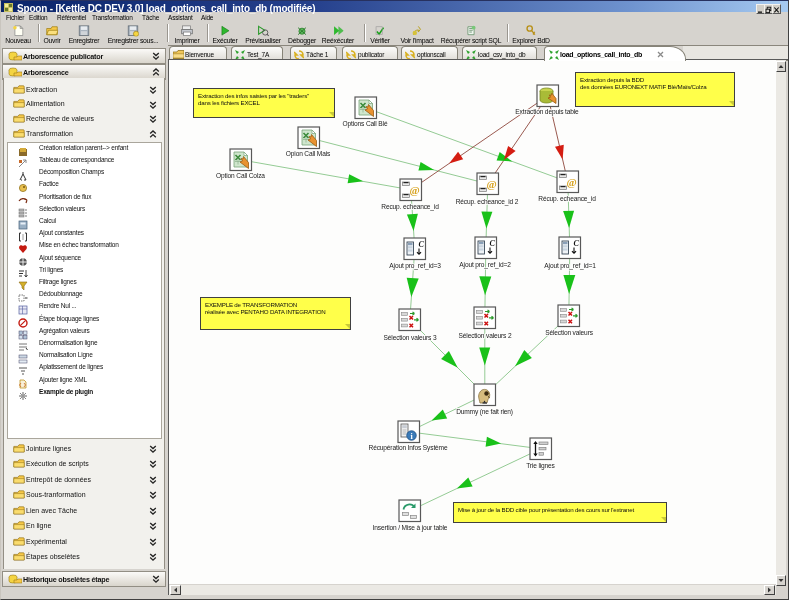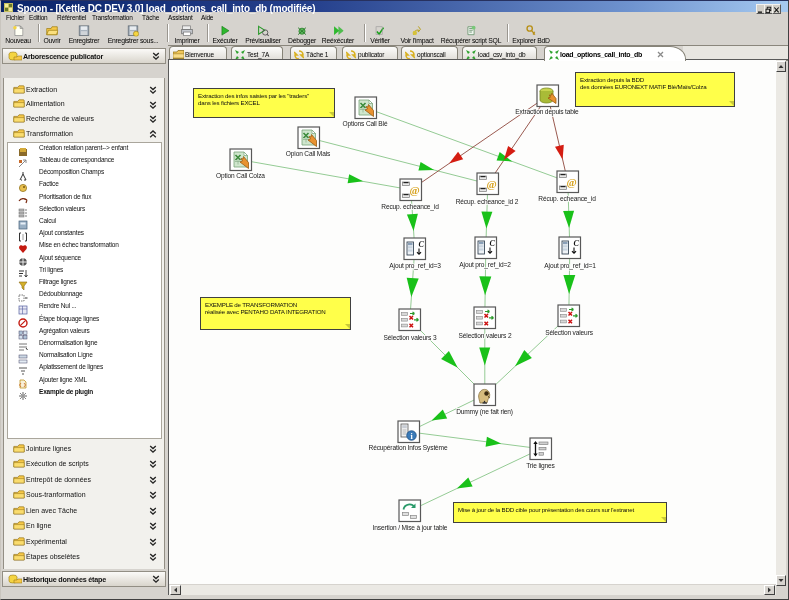--- a/index.html
+++ b/index.html
@@ -209,20 +209,31 @@
 <div id="lpanel">
  <div class="hdr" style="top:2px">
    <svg class="abs" style="left:5px;top:2px" width="14" height="10">
         <ellipse cx="5" cy="3" rx="4" ry="2" fill="#f4d442" stroke="#9a7a10" stroke-width="0.6"></ellipse>
         <path d="M1 3v4a4 2 0 008 0V3" fill="#f4d442" stroke="#9a7a10" stroke-width="0.6"></path>
         <path d="M6 6h3l1-1h4v4H6z" fill="#f7c948" stroke="#9a7a10" stroke-width="0.6"></path>
       </svg>
    <span class="htx">Arborescence publicator</span>
       <svg class="chev" width="8" height="9" viewBox="0 0 8 9">
         <path d="M1.2 1l2.8 2.6L6.8 1M1.2 4.6l2.8 2.6 2.8-2.6" fill="none" stroke="#222" stroke-width="1.3"></path>
+      </svg>
+    </div>
+ <div class="hdr" style="top:18px">
+   <svg class="abs" style="left:5px;top:2px" width="14" height="10">
+        <ellipse cx="5" cy="3" rx="4" ry="2" fill="#f4d442" stroke="#9a7a10" stroke-width="0.6"></ellipse>
+        <path d="M1 3v4a4 2 0 008 0V3" fill="#f4d442" stroke="#9a7a10" stroke-width="0.6"></path>
+        <path d="M6 6h3l1-1h4v4H6z" fill="#f7c948" stroke="#9a7a10" stroke-width="0.6"></path>
+      </svg>
+   <span class="htx">Arborescence</span>
+      <svg class="chev" width="8" height="9" viewBox="0 0 8 9">
+        <path d="M1.2 3.6L4 1 6.8 3.6M1.2 7.2L4 4.6 6.8 7.2" fill="none" stroke="#222" stroke-width="1.3"></path>
       </svg>
     </div>
  <div class="treebg"></div>
  <div id="folders">
  <div class="frow" style="top:37.0px">
         <svg class="abs" style="left:8px;top:1.5px" width="12" height="10">
           <g transform="scale(0.8)">
             <path d="M1 3h5l1.5-2H13a1 1 0 011 1v8H1z" fill="#f7c948" stroke="#8a6a10" stroke-width="0.8"></path>
             <path d="M1 10h13V4.5H1z" fill="#fadc6e" stroke="#8a6a10" stroke-width="0.6"></path>
           </g>
@@ -449,21 +460,21 @@
           <circle cx="5" cy="5" r="2" fill="#999"></circle>
           <path d="M5 1v2M5 7v2M1 5h2M7 5h2M2.2 2.2l1.4 1.4M6.4 6.4l1.4 1.4M7.8 2.2L6.4 3.6M3.6 6.4L2.2 7.8" stroke="#666" stroke-width="1"></path>
         </svg><span class="itx" style="font-weight:bold">Example de plugin</span></div>
 </div>
  <div class="hdr" style="top:525px">
    <svg class="abs" style="left:5px;top:2px" width="14" height="10">
         <ellipse cx="5" cy="3" rx="4" ry="2" fill="#f4d442" stroke="#9a7a10" stroke-width="0.6"></ellipse>
         <path d="M1 3v4a4 2 0 008 0V3" fill="#f4d442" stroke="#9a7a10" stroke-width="0.6"></path>
         <path d="M6 6h3l1-1h4v4H6z" fill="#f7c948" stroke="#9a7a10" stroke-width="0.6"></path>
       </svg>
-   <span class="htx">Historique données étape</span>
+   <span class="htx">Historique obselètes étape</span>
       <svg class="chev" width="8" height="9" viewBox="0 0 8 9">
         <path d="M1.2 1l2.8 2.6L6.8 1M1.2 4.6l2.8 2.6 2.8-2.6" fill="none" stroke="#222" stroke-width="1.3"></path>
       </svg>
     </div>
 </div>
 <div id="cantop"></div>
 <div id="canleft"></div>
 <div id="canvas"></div>
 
 <svg id="csvg" style="position:absolute;left:169px;top:60px" width="607" height="524">

